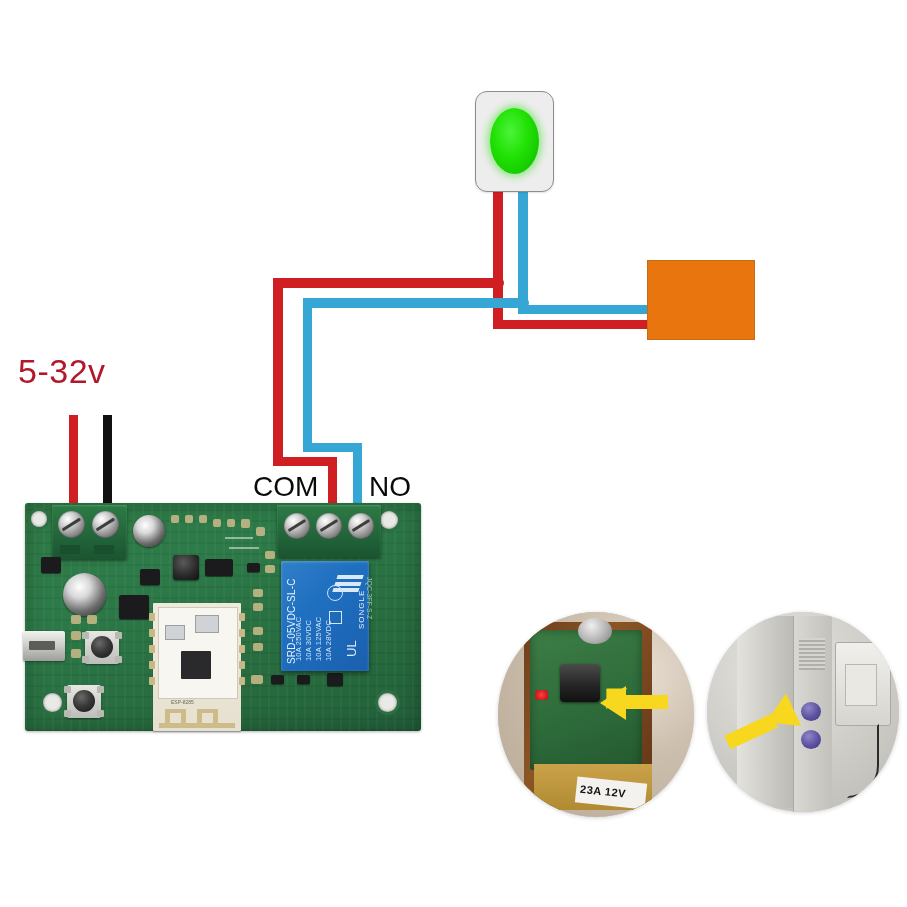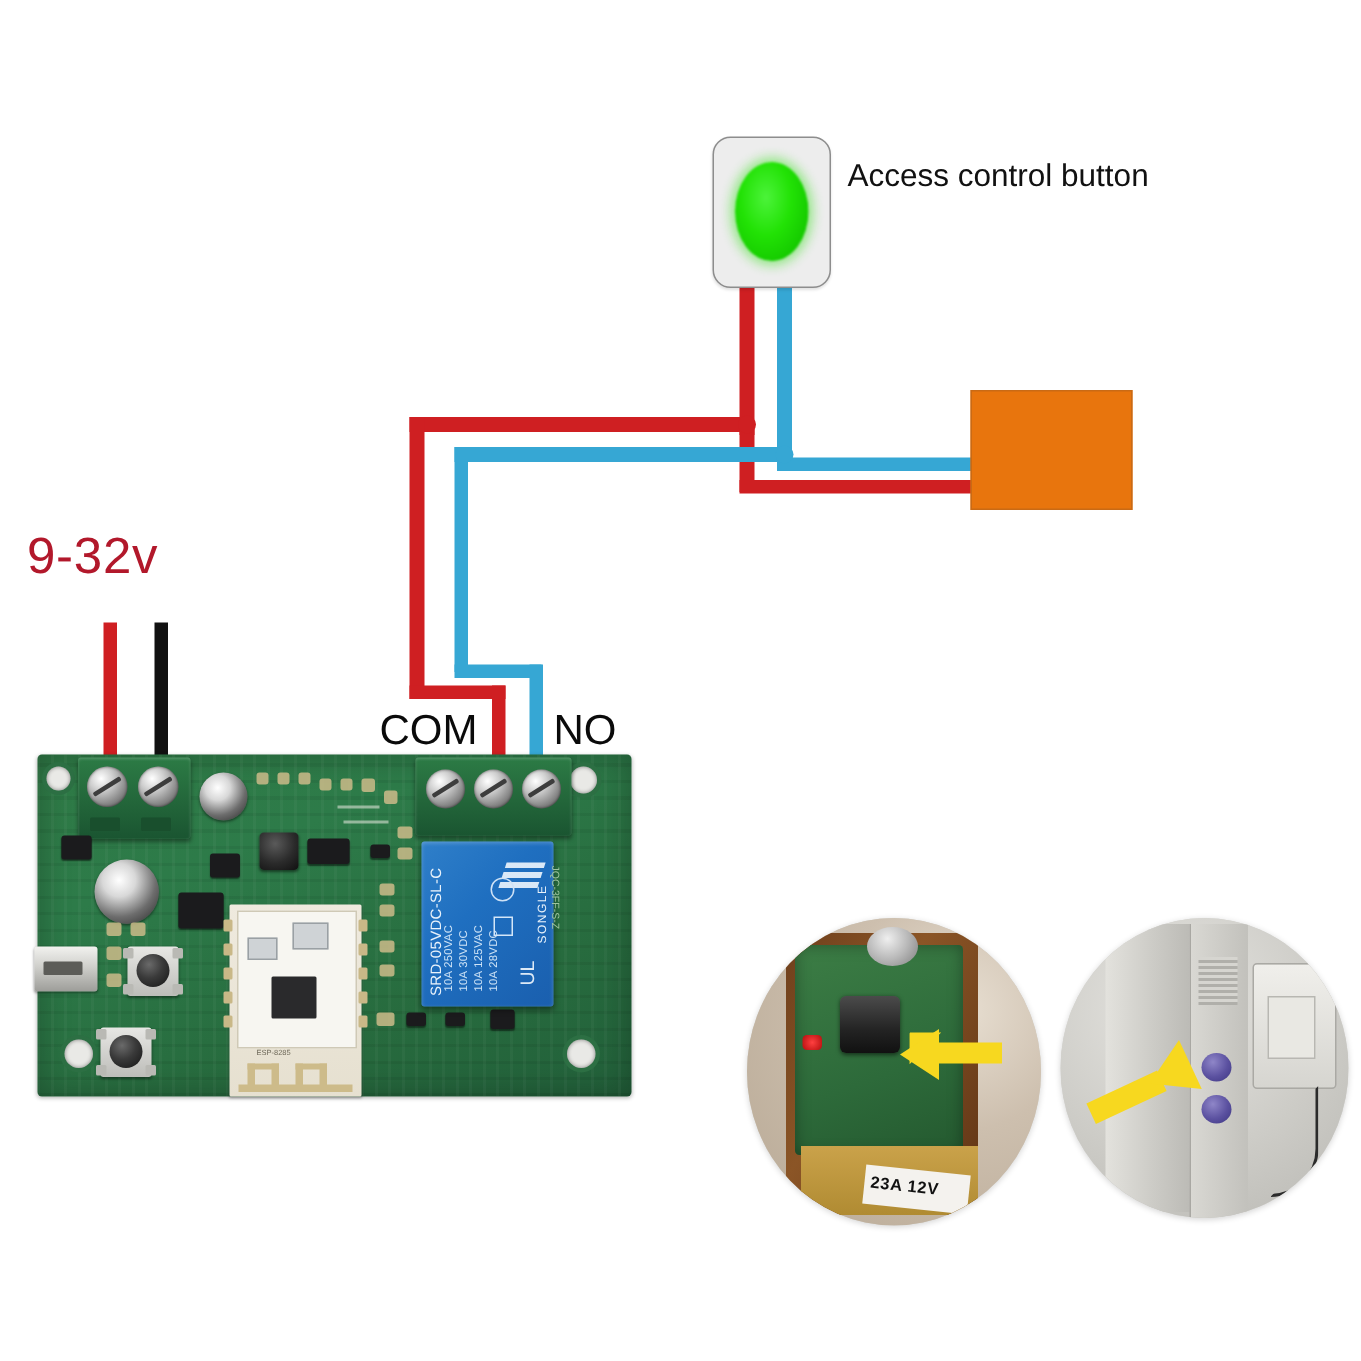--- a/index.html
+++ b/index.html
@@ -184,25 +184,24 @@
 
   <div class="w blue" style="left:518px;top:298px;width:10px;height:14px;"></div>
   <div class="w blue" style="left:518px;top:305px;width:136px;height:9px;"></div>
 
   <div class="dot red" style="left:492px;top:277px;width:12px;height:12px;"></div>
   <div class="dot blue" style="left:517px;top:297px;width:12px;height:12px;"></div>
 
   <div class="acb">
     <div class="acb-led"></div>
   </div>
-  <div class="acb-label">Access control button</div>
 
   <div class="orange"></div>
 
-  <div class="volt">9-32v</div>
+  <div class="volt">5-32v</div>
   <div class="w" style="left:69px;top:415px;width:9px;height:100px;background:#cf1f22;"></div>
   <div class="w" style="left:103px;top:415px;width:9px;height:100px;background:#111111;"></div>
 
   <div class="term-lbl" style="left:253px;top:471px;">COM</div>
   <div class="term-lbl" style="left:369px;top:471px;">NO</div>
 
   <div class="board">
 
     <div class="hole" style="left:6px;top:8px;width:16px;height:16px;"></div>
     <div class="hole" style="left:355px;top:8px;width:18px;height:18px;"></div>

